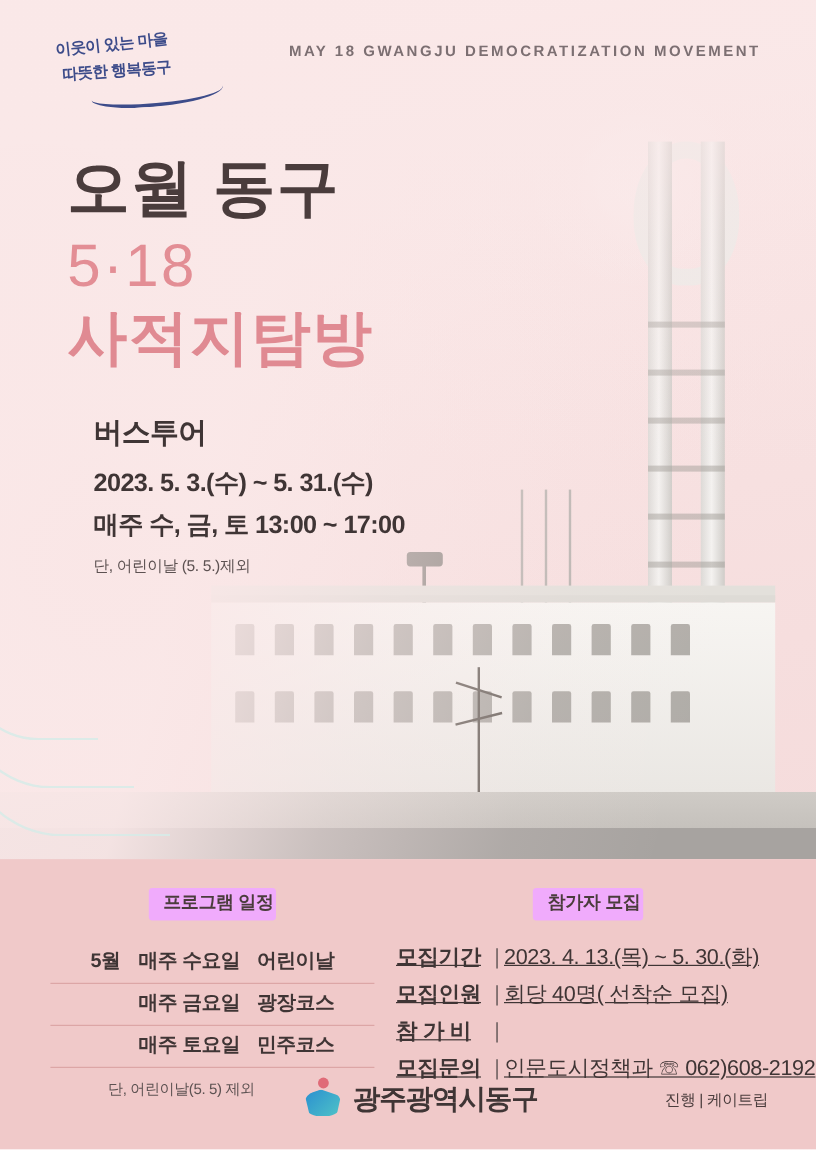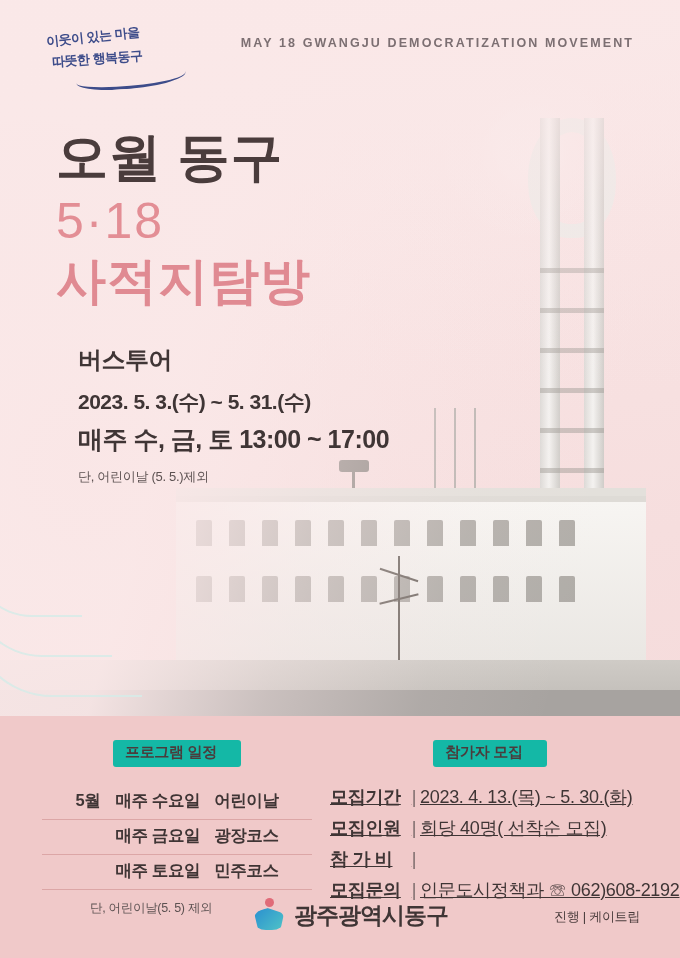--- a/index.html
+++ b/index.html
@@ -265,21 +265,21 @@
     margin: 0 0 12px 0;
     letter-spacing: -.5px;
   }
   .sub-date {
     font-size: 21px;
     font-weight: bold;
     margin: 0 0 7px 0;
     letter-spacing: -.5px;
   }
   .sub-time {
-    font-size: 25px;
+    font-size: 21px;
     font-weight: bold;
     margin: 3px 0 12px 0;
     letter-spacing: -.5px;
   }
   .sub-note {
     font-size: 13px;
     color: #5d5252;
     margin: 0;
     letter-spacing: -.3px;
   }
@@ -296,22 +296,22 @@
     top: 24px;
   }
   .col-left { left: 42px; width: 270px; }
   .col-right { left: 330px; width: 320px; }
 
   .col-head {
     display: inline-block;
     font-size: 15px;
     font-weight: bold;
     color: #4a3c3c;
-    padding: 3px 24px 5px 12px;
-    background: #14b8a6;
+    padding: 3px 2px 5px 12px;
+    background: #f0abfc;
     border-radius: 3px;
     letter-spacing: -.3px;
   }
   .col-left .head-wrap, .col-right .head-wrap {
     text-align: center;
   }
 
   .sched {
     margin-top: 18px;
   }

